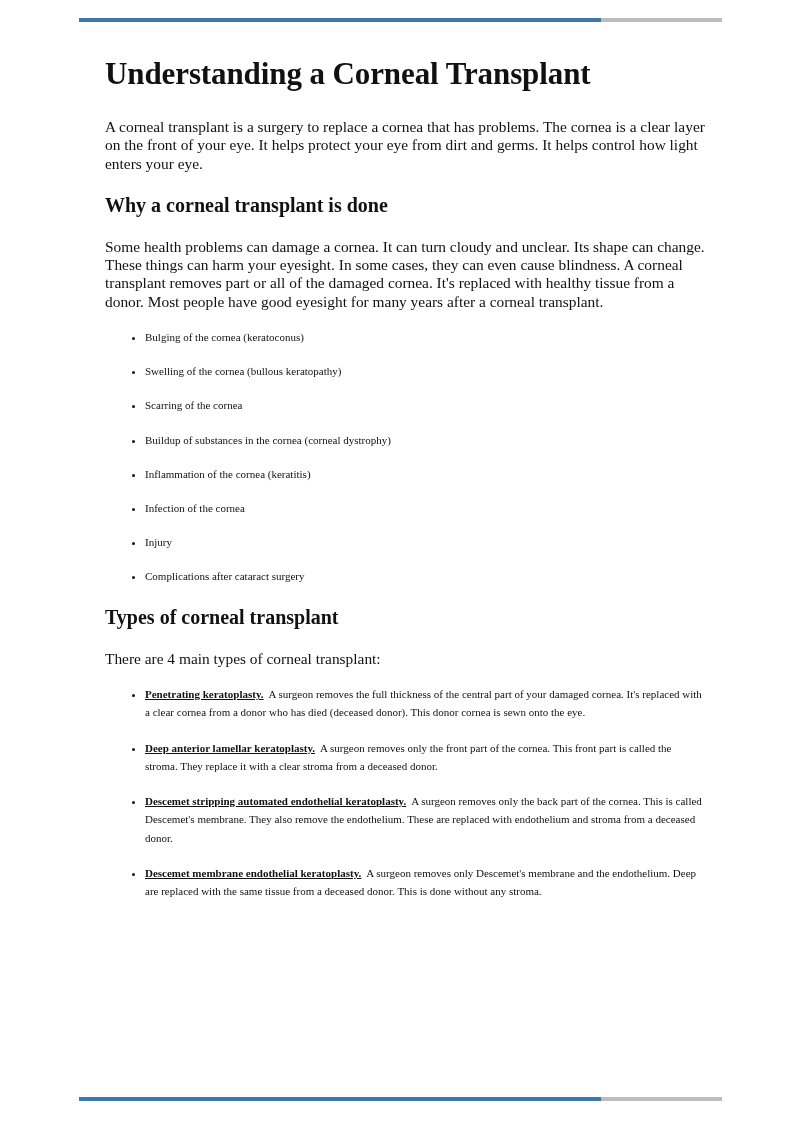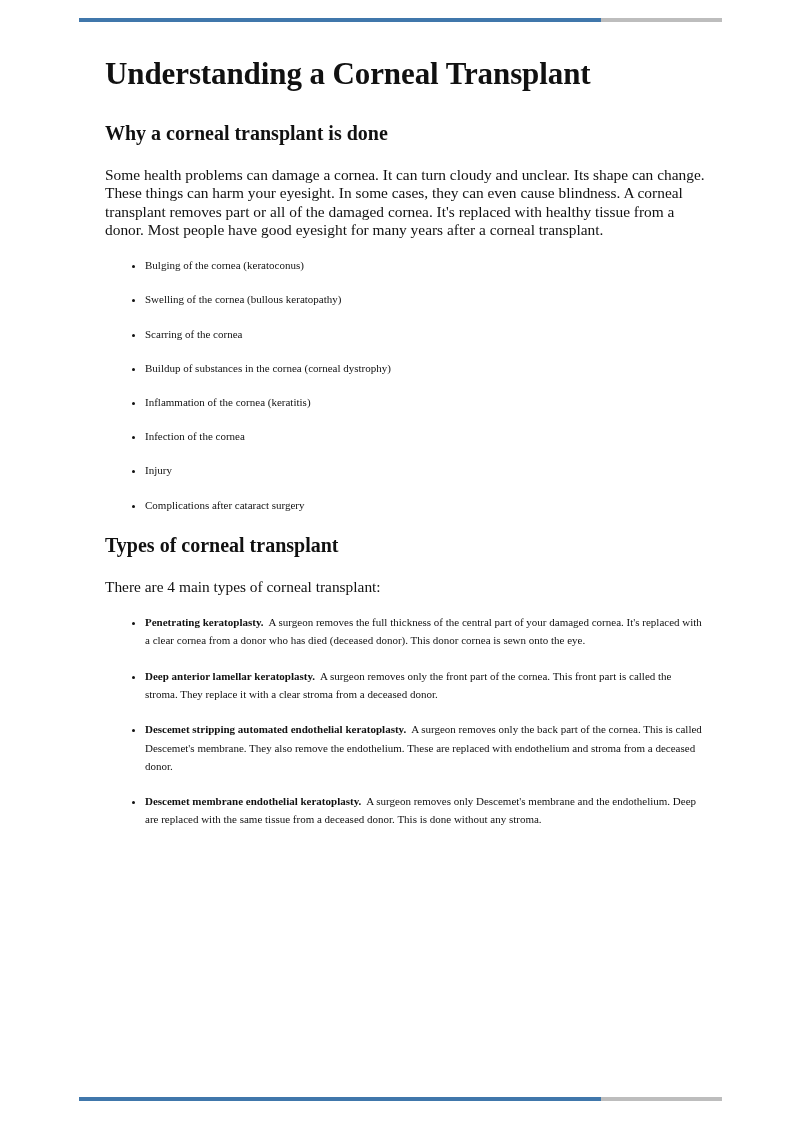--- a/index.html
+++ b/index.html
@@ -10,36 +10,37 @@
     .bar .gray { flex: 1; background: #bdbdbd; height: 100%; }
     .top-bar { top: 18px; }
     .bottom-bar { top: 1097px; }
     .content { position: absolute; left: 105px; top: 52px; width: 600px; }
     h1 { font-size: 31px; font-weight: bold; margin: 0 0 22px 0; line-height: 44px; letter-spacing: -0.1px; }
     h2 { font-size: 20px; font-weight: bold; margin: 0 0 18px 0; line-height: 30px; }
     p { font-size: 15.4px; line-height: 18.3px; margin: 0 0 17px 0; }
     ul { margin: 0 0 16px 0; padding-left: 40px; }
     ul li { font-size: 11px; line-height: 18.3px; margin-bottom: 15.9px; }
     ul.types li { margin-bottom: 17px; }
-    ul li b { font-weight: bold; }
+    ul li b { font-weight: bold; text-decoration: underline; }
     .footer-left, .footer-right { position: absolute; top: 1134px;
       font-family: "DejaVu Sans", "Liberation Sans", sans-serif; font-size: 7px; font-style: italic; color: #777; }
     .footer-left { left: 80px; }
     .footer-right { right: 78px; }
   </style>
 </head>
 <body>
 
 <div class="bar top-bar">
   <div class="blue"></div>
   <div class="gray"></div>
 </div>
 
 <div class="content">
   <h1>Understanding a Corneal Transplant</h1>
+  <p>A corneal transplant is a surgery to replace a cornea that has problems. The cornea is a clear layer on the front of your eye. It helps protect your eye from dirt and germs. It helps control how light enters your eye.</p>
 
   <h2>Why a corneal transplant is done</h2>
   <p>Some health problems can damage a cornea. It can turn cloudy and unclear. Its shape can change. These things can harm your eyesight. In some cases, they can even cause blindness. A corneal transplant removes part or all of the damaged cornea. It's replaced with healthy tissue from a donor. Most people have good eyesight for many years after a corneal transplant.</p>
   <ul>
     <li>Bulging of the cornea (keratoconus)</li>
     <li>Swelling of the cornea (bullous keratopathy)</li>
     <li>Scarring of the cornea</li>
     <li>Buildup of substances in the cornea (corneal dystrophy)</li>
     <li>Inflammation of the cornea (keratitis)</li>
     <li>Infection of the cornea</li>

